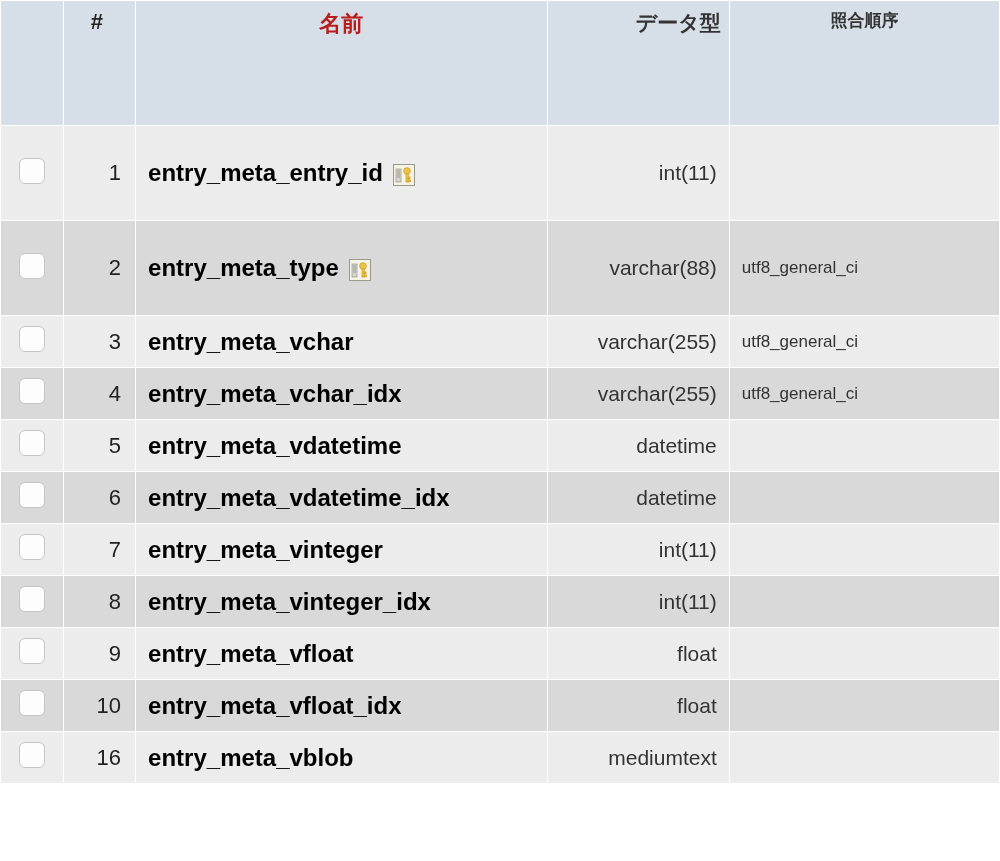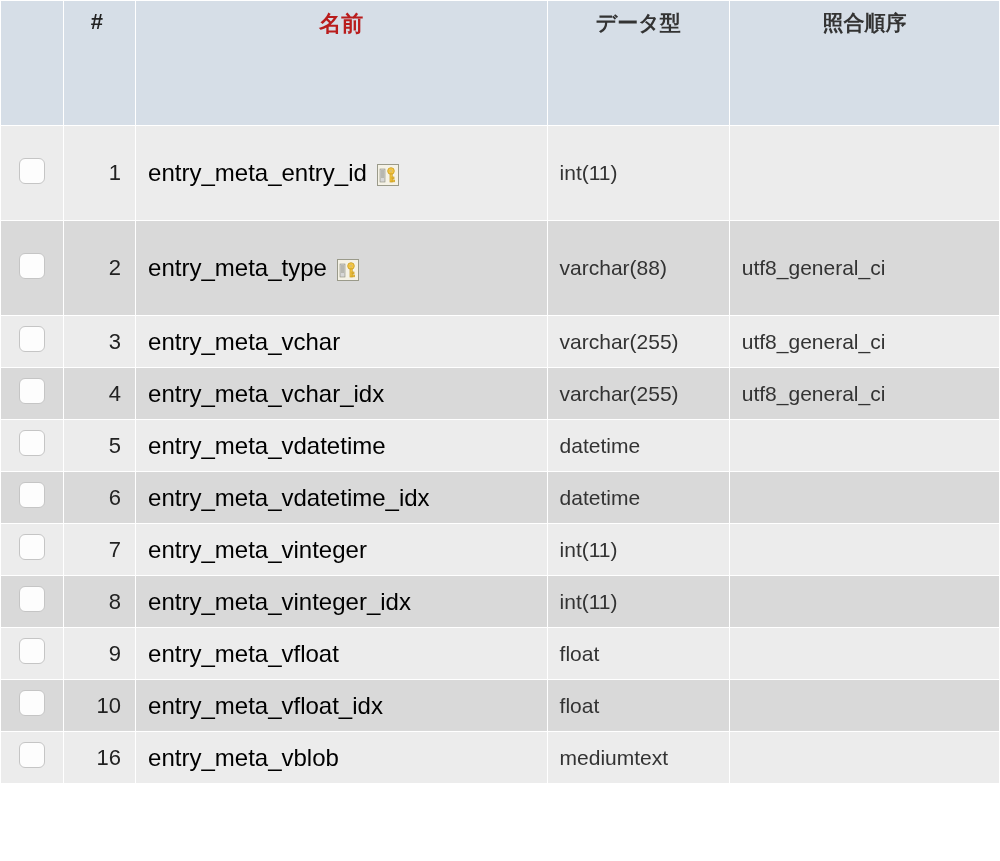--- a/index.html
+++ b/index.html
@@ -30,23 +30,23 @@
       border: 1px solid #fff;
       vertical-align: middle;
       color: #333;
     }
     tr.odd td { background: #ececec; }
     tr.even td { background: #d9d9d9; }
     tr.tall td { height: 95px; }
     .col-check { width: 62px; text-align: center; }
     .col-num { width: 70px; text-align: right; padding-right: 14px; font-size: 22px; color: #222; }
     .col-name { width: 402px; }
-    .col-type { width: 178px; font-size: 21px; color: #333; }
-    .col-coll { width: 264px; font-size: 21px; color: #333; }
-    .name-text { font-weight: 400; font-size: 24px; color: #000; }
+    .col-type { width: 178px; font-size: 21px; color: #333; text-align: right; }
+    .col-coll { width: 264px; font-size: 17px; color: #333; }
+    .name-text { font-weight: 700; font-size: 24px; color: #000; }
     .checkbox {
       display: inline-block;
       width: 26px; height: 26px;
       border-radius: 6px;
       background: #fdfdfd;
       border: 1px solid #c5c5c5;
     }
     .key-icon {
       display: inline-block;
       vertical-align: middle;

